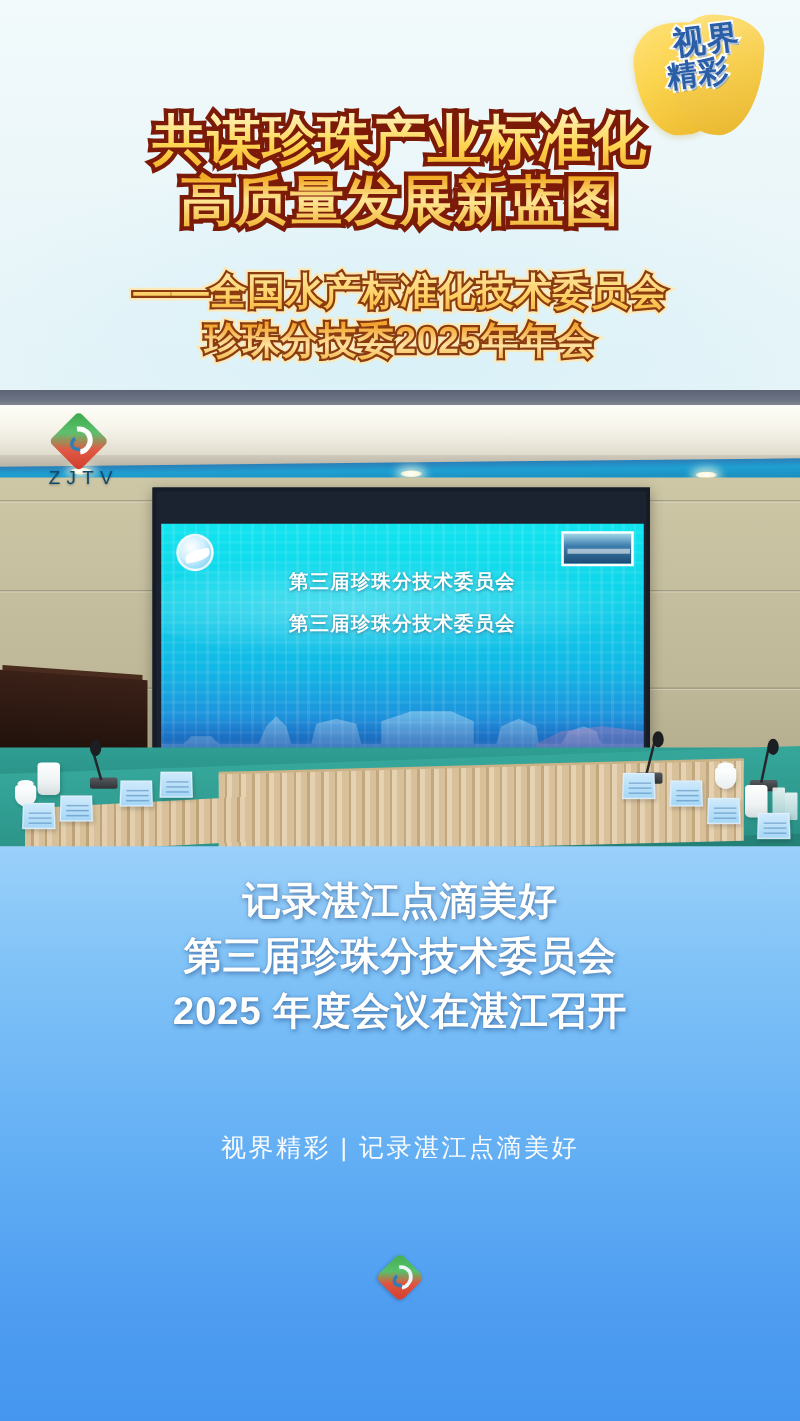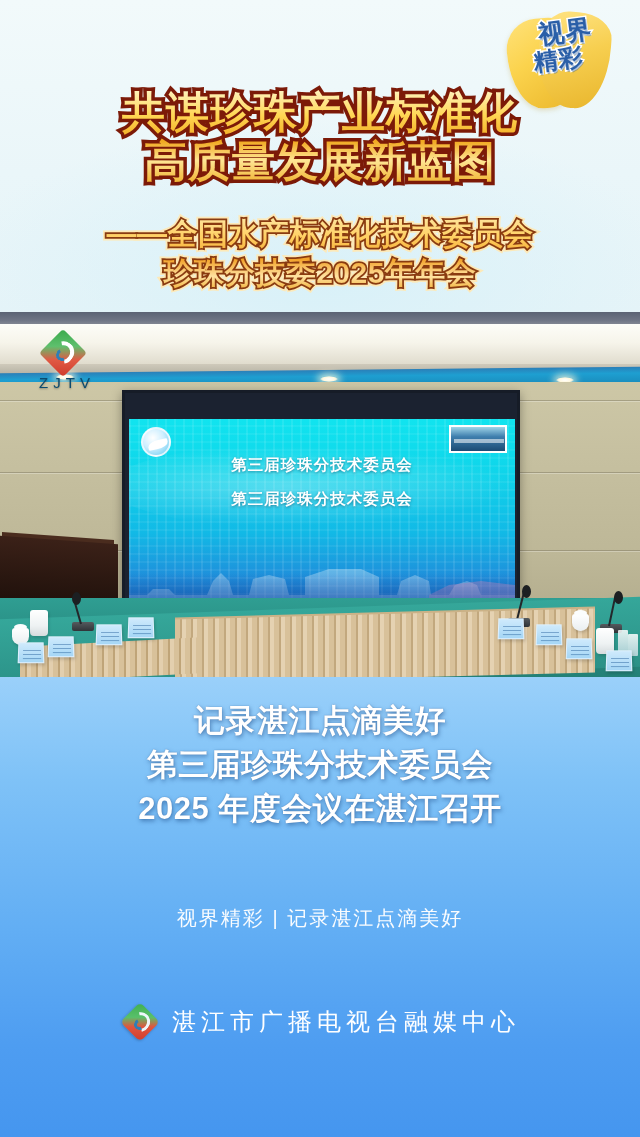--- a/index.html
+++ b/index.html
@@ -461,17 +461,16 @@
     </div>
 
     <div class="tagline">视界精彩 | 记录湛江点滴美好</div>
 
     <div class="footer-row">
       <div class="fl-logo">
         <div class="diamond"></div>
         <div class="swirl"></div>
         <div class="swirl2"></div>
       </div>
-      <div class="footer-name">湛江市广播电视台融媒中心</div>
     </div>
   </div>
 
 </div>
 
 </body></html>

